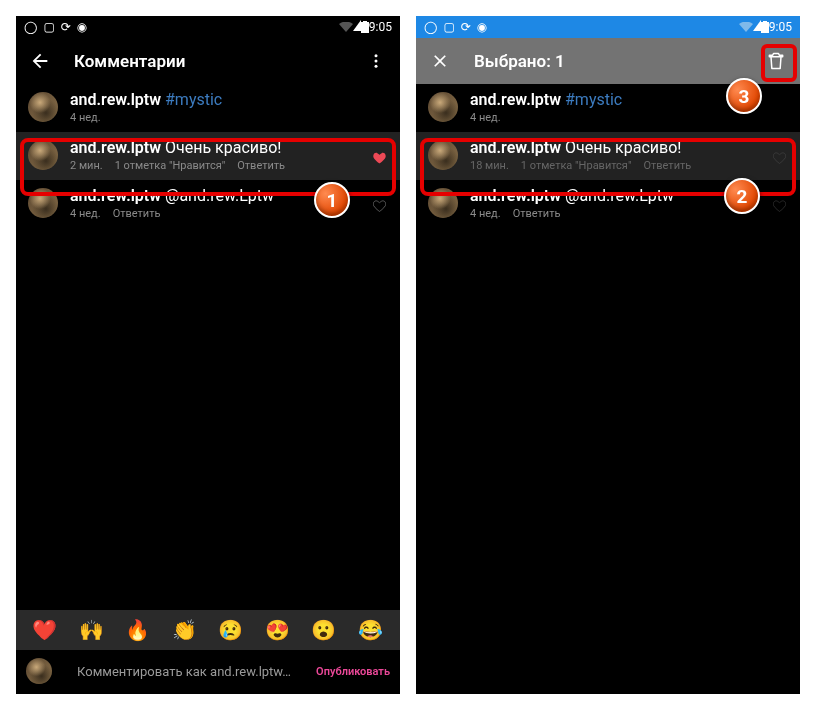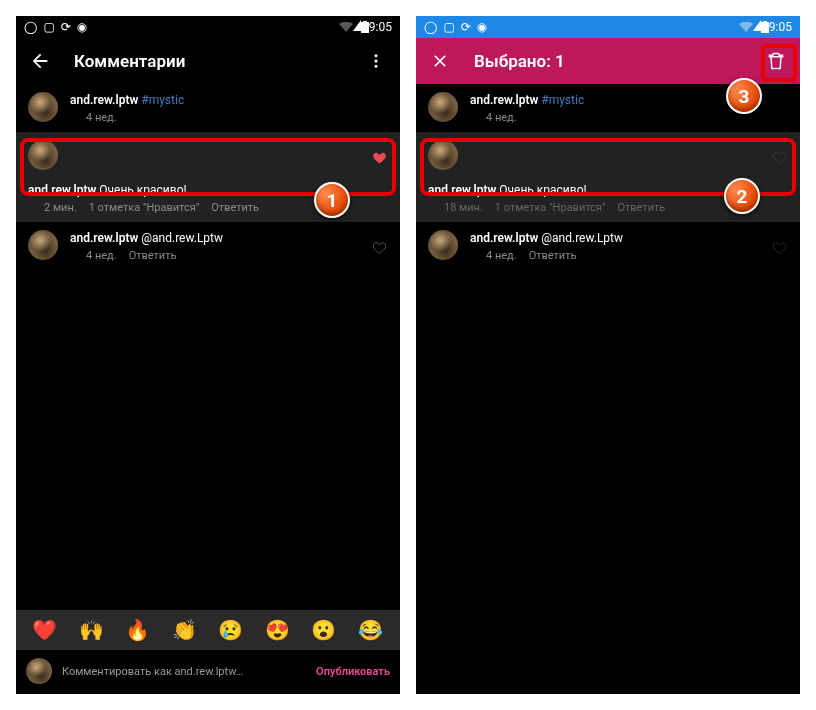--- a/index.html
+++ b/index.html
@@ -43,49 +43,49 @@
   .header {
     height: 46px;
     display: flex;
     align-items: center;
     padding: 0 12px;
     gap: 22px;
     font-size: 17px;
     font-weight: 600;
   }
   .header .spacer { flex: 1; }
-  .header.blue { background: #be185d; }
+  .header.blue { background: #737373; }
   .iconbtn { display: inline-flex; width: 24px; height: 24px; align-items:center; justify-content:center; }
   
   .content { flex: 1; overflow: hidden; position: relative; }
   .comment {
     display: flex;
     padding: 8px 12px;
     gap: 12px;
     position: relative;
   }
-  .comment.selected { background: #222; flex-direction: column; }
+  .comment.selected { background: #222; }
   .avatar {
     width: 30px; height: 30px; border-radius: 50%;
     background: linear-gradient(135deg,#5a4630,#8a704a);
     flex-shrink: 0;
     position: relative;
     overflow:hidden;
   }
   .avatar::after{
     content:"";
     position:absolute;inset:0;
     background: radial-gradient(circle at 40% 35%, #c9a97a 0%, transparent 40%),
                 radial-gradient(circle at 60% 70%, #3a2e1e 0%, transparent 50%);
   }
   .cbody { flex: 1; min-width: 0; }
-  .cline1 { font-size: 12px; line-height: 16px; }
+  .cline1 { font-size: 16px; line-height: 16px; }
   .cline1 .user { font-weight: 600; }
   .cline1 .hashtag { color: #3c7bbf; }
-  .cline2 { font-size: 11px; color: #8a8a8a; margin-top: 3px; display:flex; gap:12px;margin-left:16px; }
+  .cline2 { font-size: 11px; color: #8a8a8a; margin-top: 3px; display:flex; gap:12px; }
   .heart { position:absolute; right:14px; top:20px; }
   .heart svg { display:block; }
   .heart.like path { fill:#ed4956; }
   .heart.nolike path { fill:none; stroke:#666; stroke-width:1.6; }
 
   
   .emojirow {
     background:#2a2a2a;
     display:flex;
     justify-content:space-around;
@@ -95,24 +95,25 @@
   .composer {
     display:flex;
     align-items:center;
     gap:10px;
     padding:8px 10px 10px;
     background:#000;
   }
   .composer .placeholder {
     flex:1;
     color:#9a9a9a;
-    font-size:11px;
+    font-size:13px;
     white-space:nowrap;
     overflow:hidden;
     text-overflow:ellipsis;
+    text-align:center;
   }
   .composer .post { color:#ec4899; font-size:11px; font-weight:600; }
 
   
   .hl {
     position:absolute;
     border:4px solid #e60000;
     border-radius:8px;
     pointer-events:none;
   }

